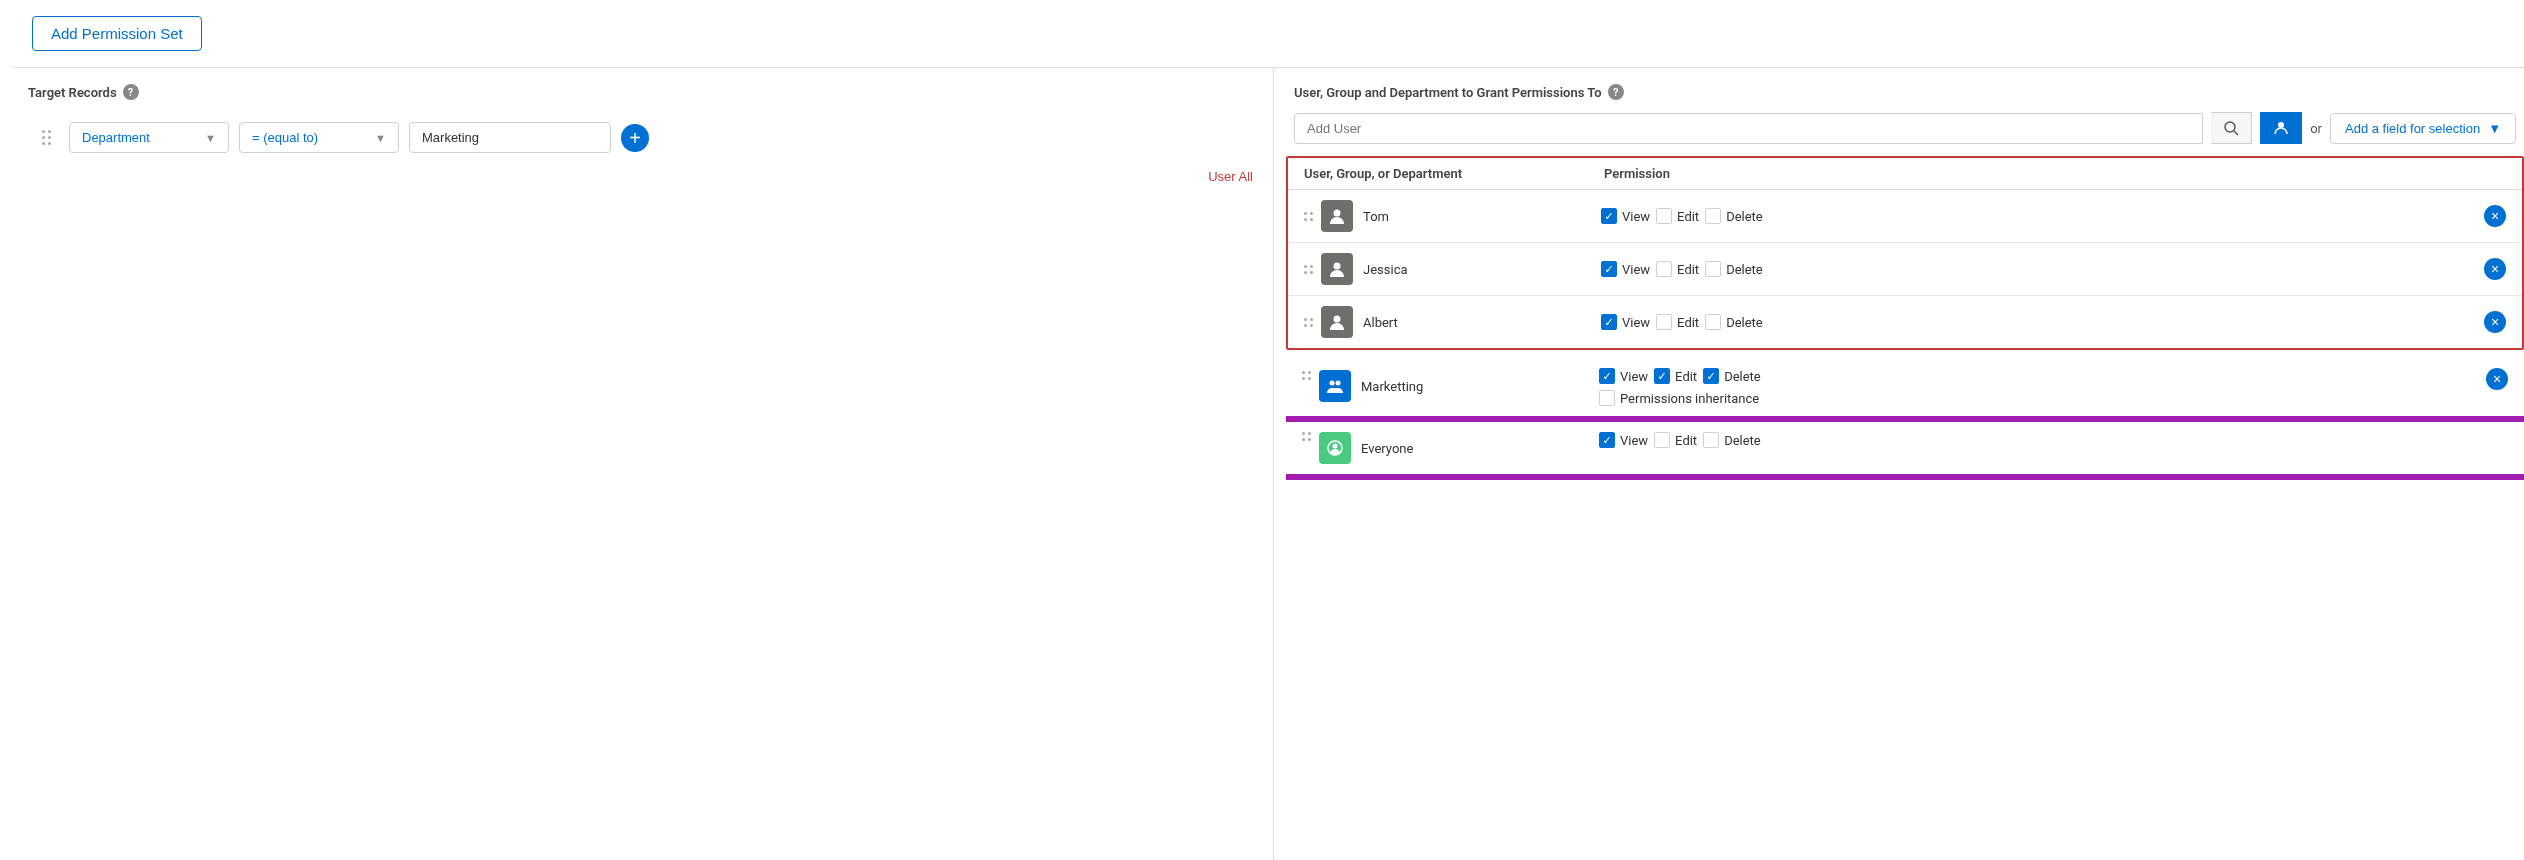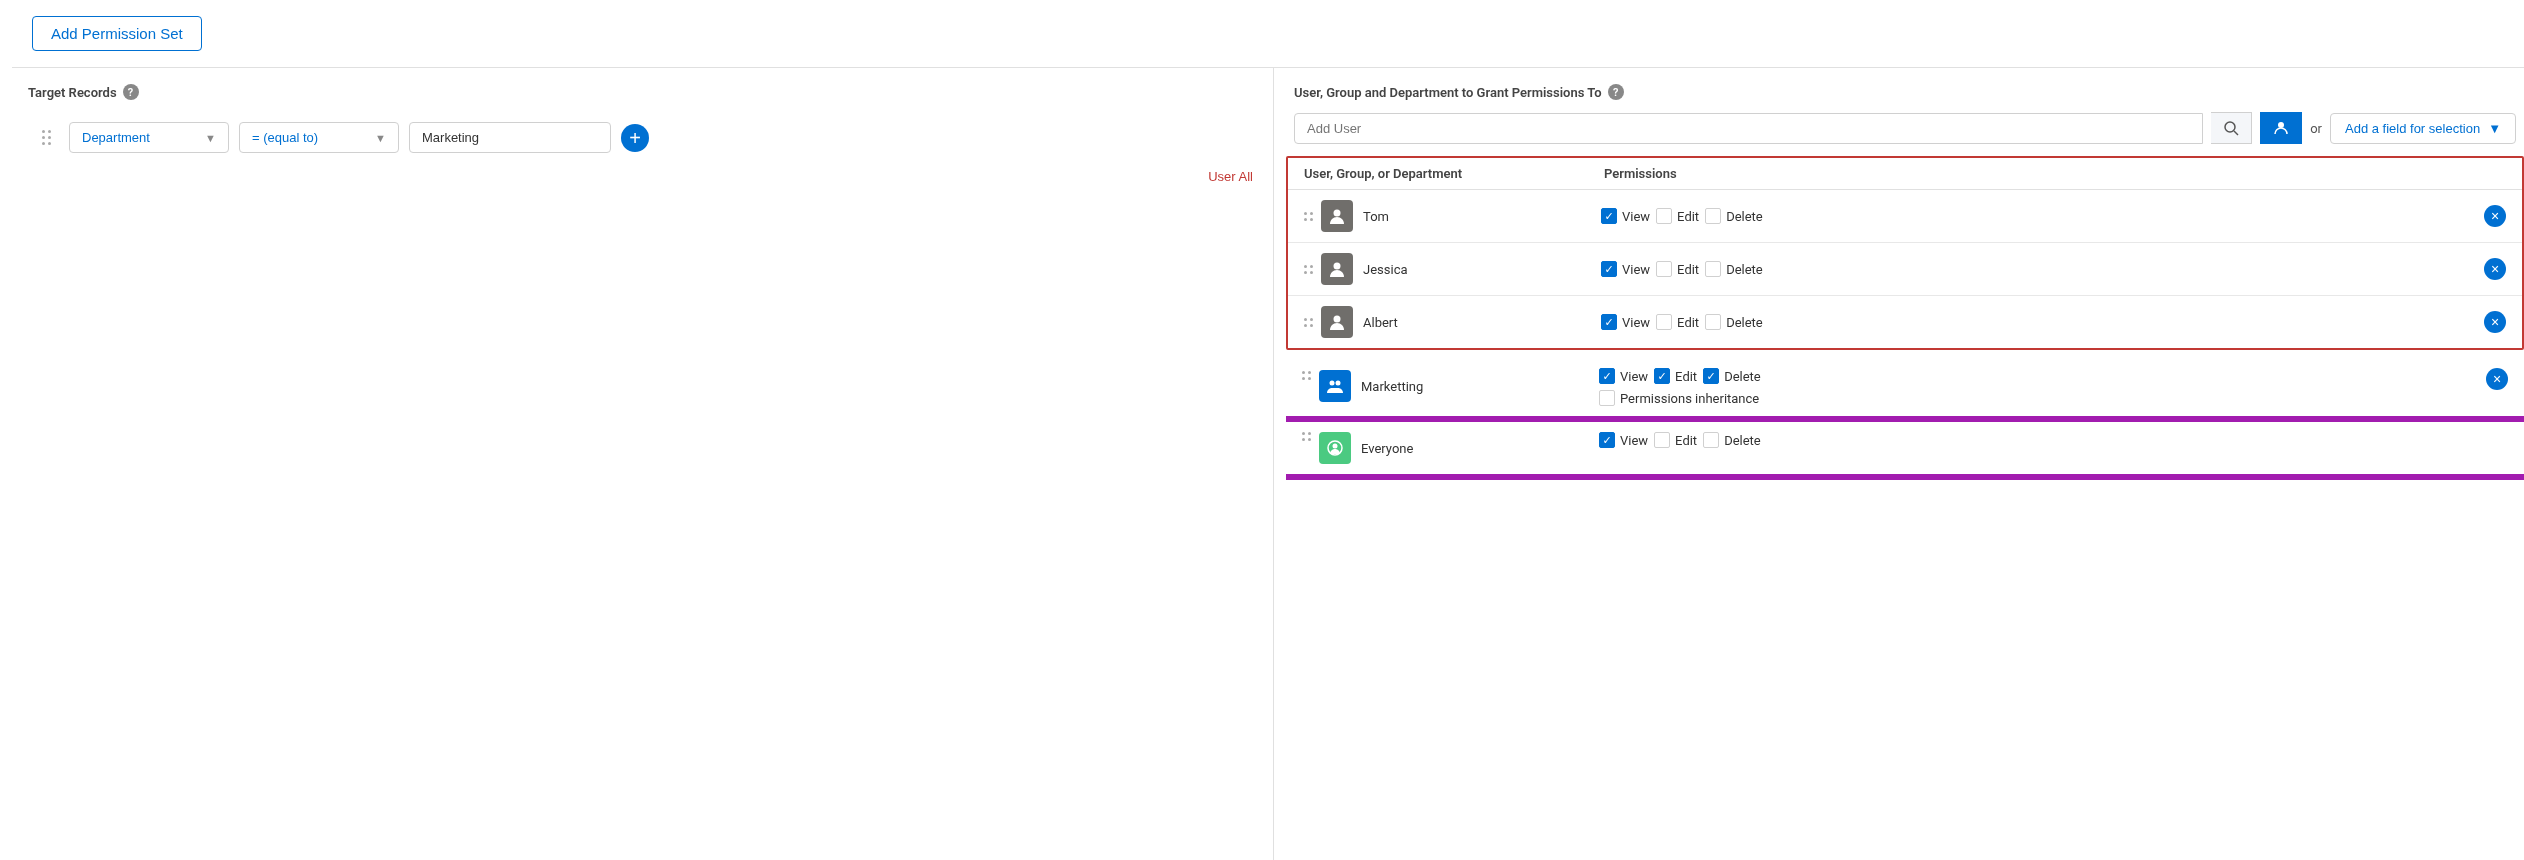--- a/index.html
+++ b/index.html
@@ -407,21 +407,21 @@
         <button class="add-field-btn">
           <span>Add a field for selection</span>
           <span>▼</span>
         </button>
       </div>
 
       <div class="permissions-container">
 
         <div class="permissions-header">
           <div class="col-user">User, Group, or Department</div>
-          <div class="col-perms">Permissions</div>
+          <div class="col-perms">Permission</div>
         </div>
 
         <div class="permission-row">
           <div class="row-drag">
             <div class="drag-dots-pair">
                 <div class="drag-dot"></div>
                 <div class="drag-dot"></div>
               </div>
             <div class="drag-dots-pair">
                 <div class="drag-dot"></div>

